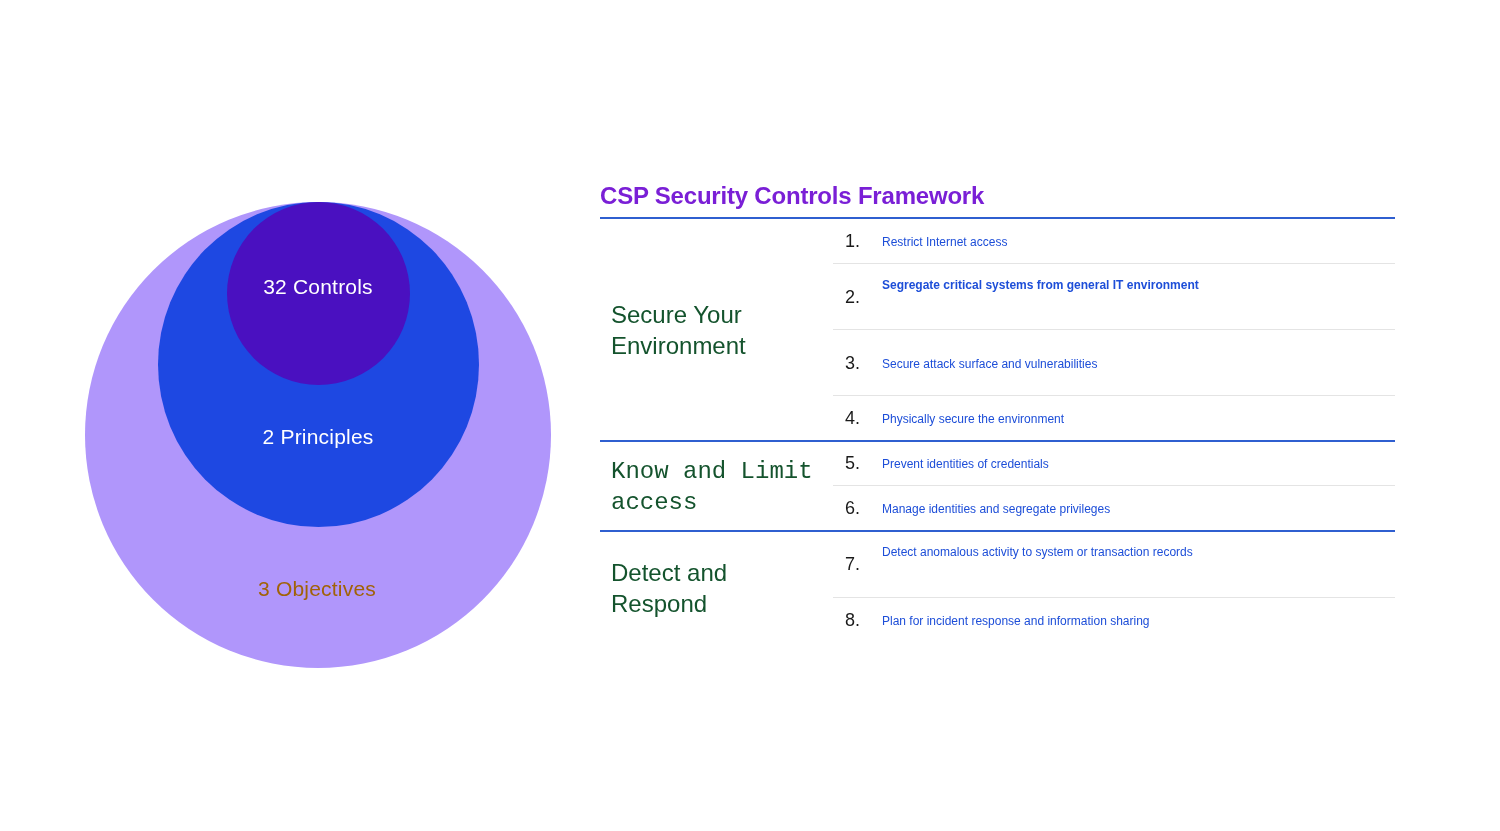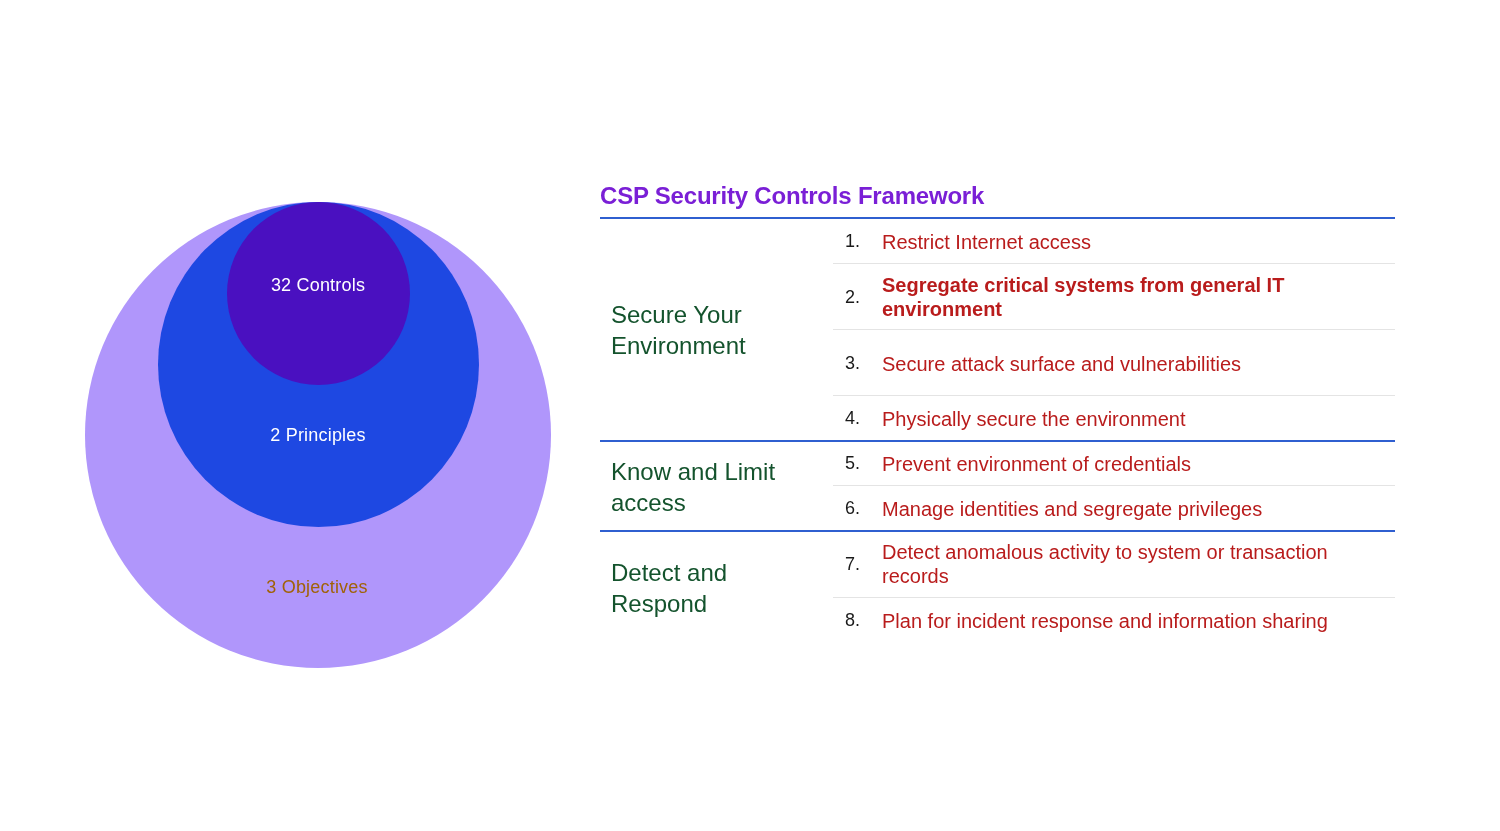--- a/index.html
+++ b/index.html
@@ -7,42 +7,42 @@
       width: 1500px; height: 831px; position: relative; overflow: hidden;
       font-family: "Liberation Sans", "DejaVu Sans", sans-serif;
     }
     .circle {
       position: absolute; border-radius: 50%;
     }
     .c-outer { left: 85px; top: 202px; width: 466px; height: 466px; background: #b096fb; }
     .c-mid { left: 158px; top: 202px; width: 321px; height: 325px; background: #1e48e2; }
     .c-inner { left: 227px; top: 202px; width: 183px; height: 183px; background: #4a10c0; }
     .clabel {
-      position: absolute; color: #ffffff; font-size: 18px; text-align: center;
+      position: absolute; color: #ffffff; font-size: 21px; text-align: center;
       width: 240px; letter-spacing: 0.2px;
     }
     .l-outer { left: 197px; top: 577px; color: #a16207; }
     .l-mid { left: 198px; top: 425px; }
     .l-inner { left: 198px; top: 275px; }
 
     .title {
       position: absolute; left: 600px; top: 182px; width: 795px; 
       color: #7a1fd6; font-weight: bold; font-size: 24px; letter-spacing: -0.2px;
     }
     .hline { position: absolute; height: 2px; background: #2f5fd0; }
     .sline { position: absolute; height: 1px; background: #e4e4e4; left: 833px; width: 562px; }
     .obj {
       position: absolute; left: 611px; color: #14532d; font-size: 24px; line-height: 31px;
       width: 210px;
     }
     .num {
       position: absolute; left: 845px; font-size: 18px; color: #1a1a1a;
     }
     .txt {
-      position: absolute; left: 882px; font-size: 20px; color: #b91c1c; line-height: 24px;
+      position: absolute; left: 882px; font-size: 12px; color: #1d4ed8; line-height: 24px;
       width: 500px;
     }
   </style>
 </head>
 <body>
 
 <div>
   <div class="circle c-outer"></div>
   <div class="circle c-mid"></div>
   <div class="circle c-inner"></div>
@@ -68,24 +68,24 @@
 
   <div class="num" style="top:353px;">3.</div>
   <div class="txt" style="top:352px;">Secure attack surface and vulnerabilities</div>
   <div class="sline" style="top:395px;"></div>
 
   <div class="num" style="top:408px;">4.</div>
   <div class="txt" style="top:407px;">Physically secure the environment</div>
 
   <div class="hline" style="left:600px; top:440px; width:795px;"></div>
 
-  <div class="obj" style="top:456px;">Know and Limit access</div>
+  <div class="obj" style="top:456px;font-family:Liberation Mono, monospace;">Know and Limit access</div>
 
   <div class="num" style="top:453px;">5.</div>
-  <div class="txt" style="top:452px;">Prevent environment of credentials</div>
+  <div class="txt" style="top:452px;">Prevent identities of credentials</div>
   <div class="sline" style="top:485px;"></div>
 
   <div class="num" style="top:498px;">6.</div>
   <div class="txt" style="top:497px;">Manage identities and segregate privileges</div>
 
   <div class="hline" style="left:600px; top:530px; width:795px;"></div>
 
   <div class="obj" style="top:557px;">Detect and Respond</div>
 
   <div class="num" style="top:554px;">7.</div>

